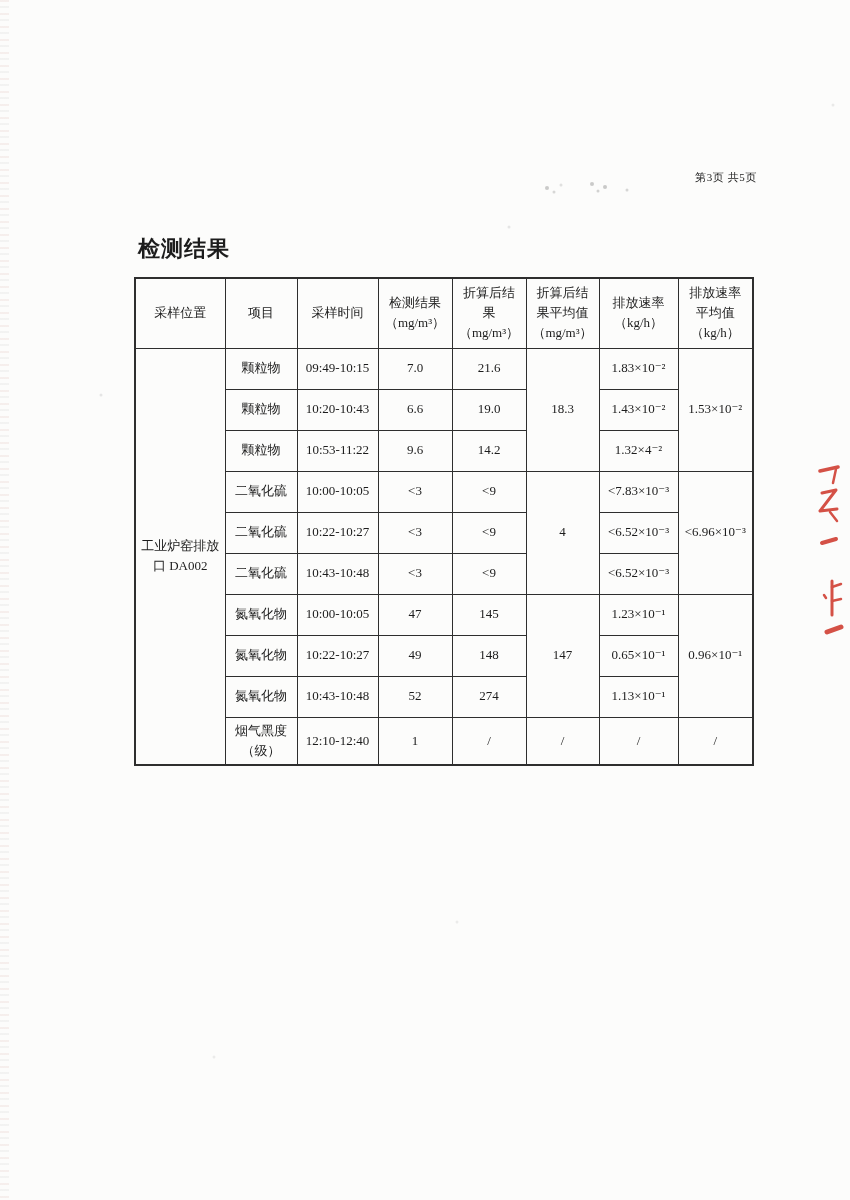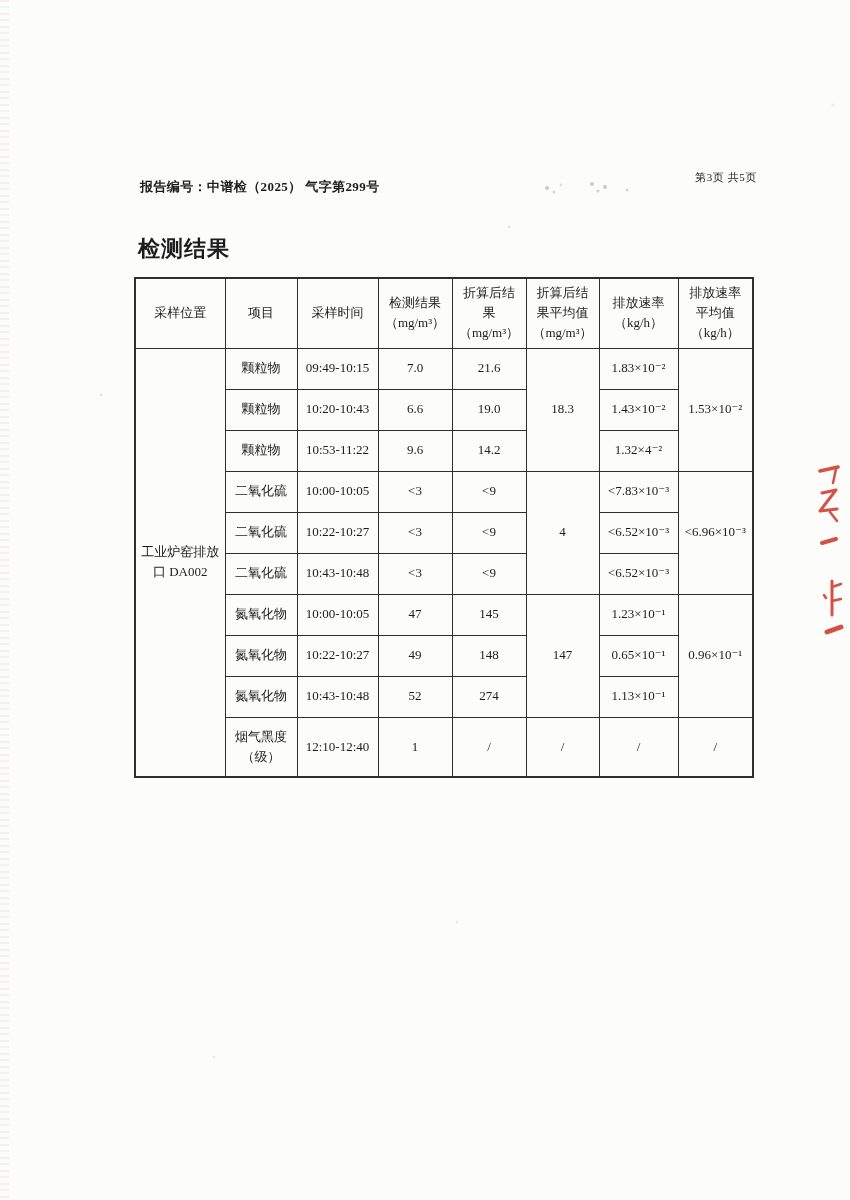--- a/index.html
+++ b/index.html
@@ -81,37 +81,36 @@
     text-align: center;
     vertical-align: middle;
     white-space: pre-line;
     line-height: 1.55;
     padding: 1px 2px;
     font-weight: 400;
   }
   table.results { border: 2px solid #2e2e2e; }
   table.results tr.header-row { height: 70px; }
   table.results tr.data-row { height: 41px; }
-  table.results tr.smoke-row { height: 60px; }
+  table.results tr.smoke-row { height: 48px; }
   .stamp-svg {
     position: absolute;
     left: 810px; top: 455px;
     width: 40px; height: 190px;
     opacity: 0.88;
   }
 </style>
 </head>
 <body>
 
 <div class="page">
 
   <div class="edge-artifact"></div>
   <div class="speckles"></div>
 
-  <div class="report-no">报告编号：中谱检（2025） 气字第299号</div>
   <div class="page-indicator">第3页 共5页</div>
 
   <div class="section-title">检测结果</div>
 
   <table class="results">
     <colgroup>
       <col style="width:90px">
         <col style="width:72px">
         <col style="width:81px">
         <col style="width:74px">

